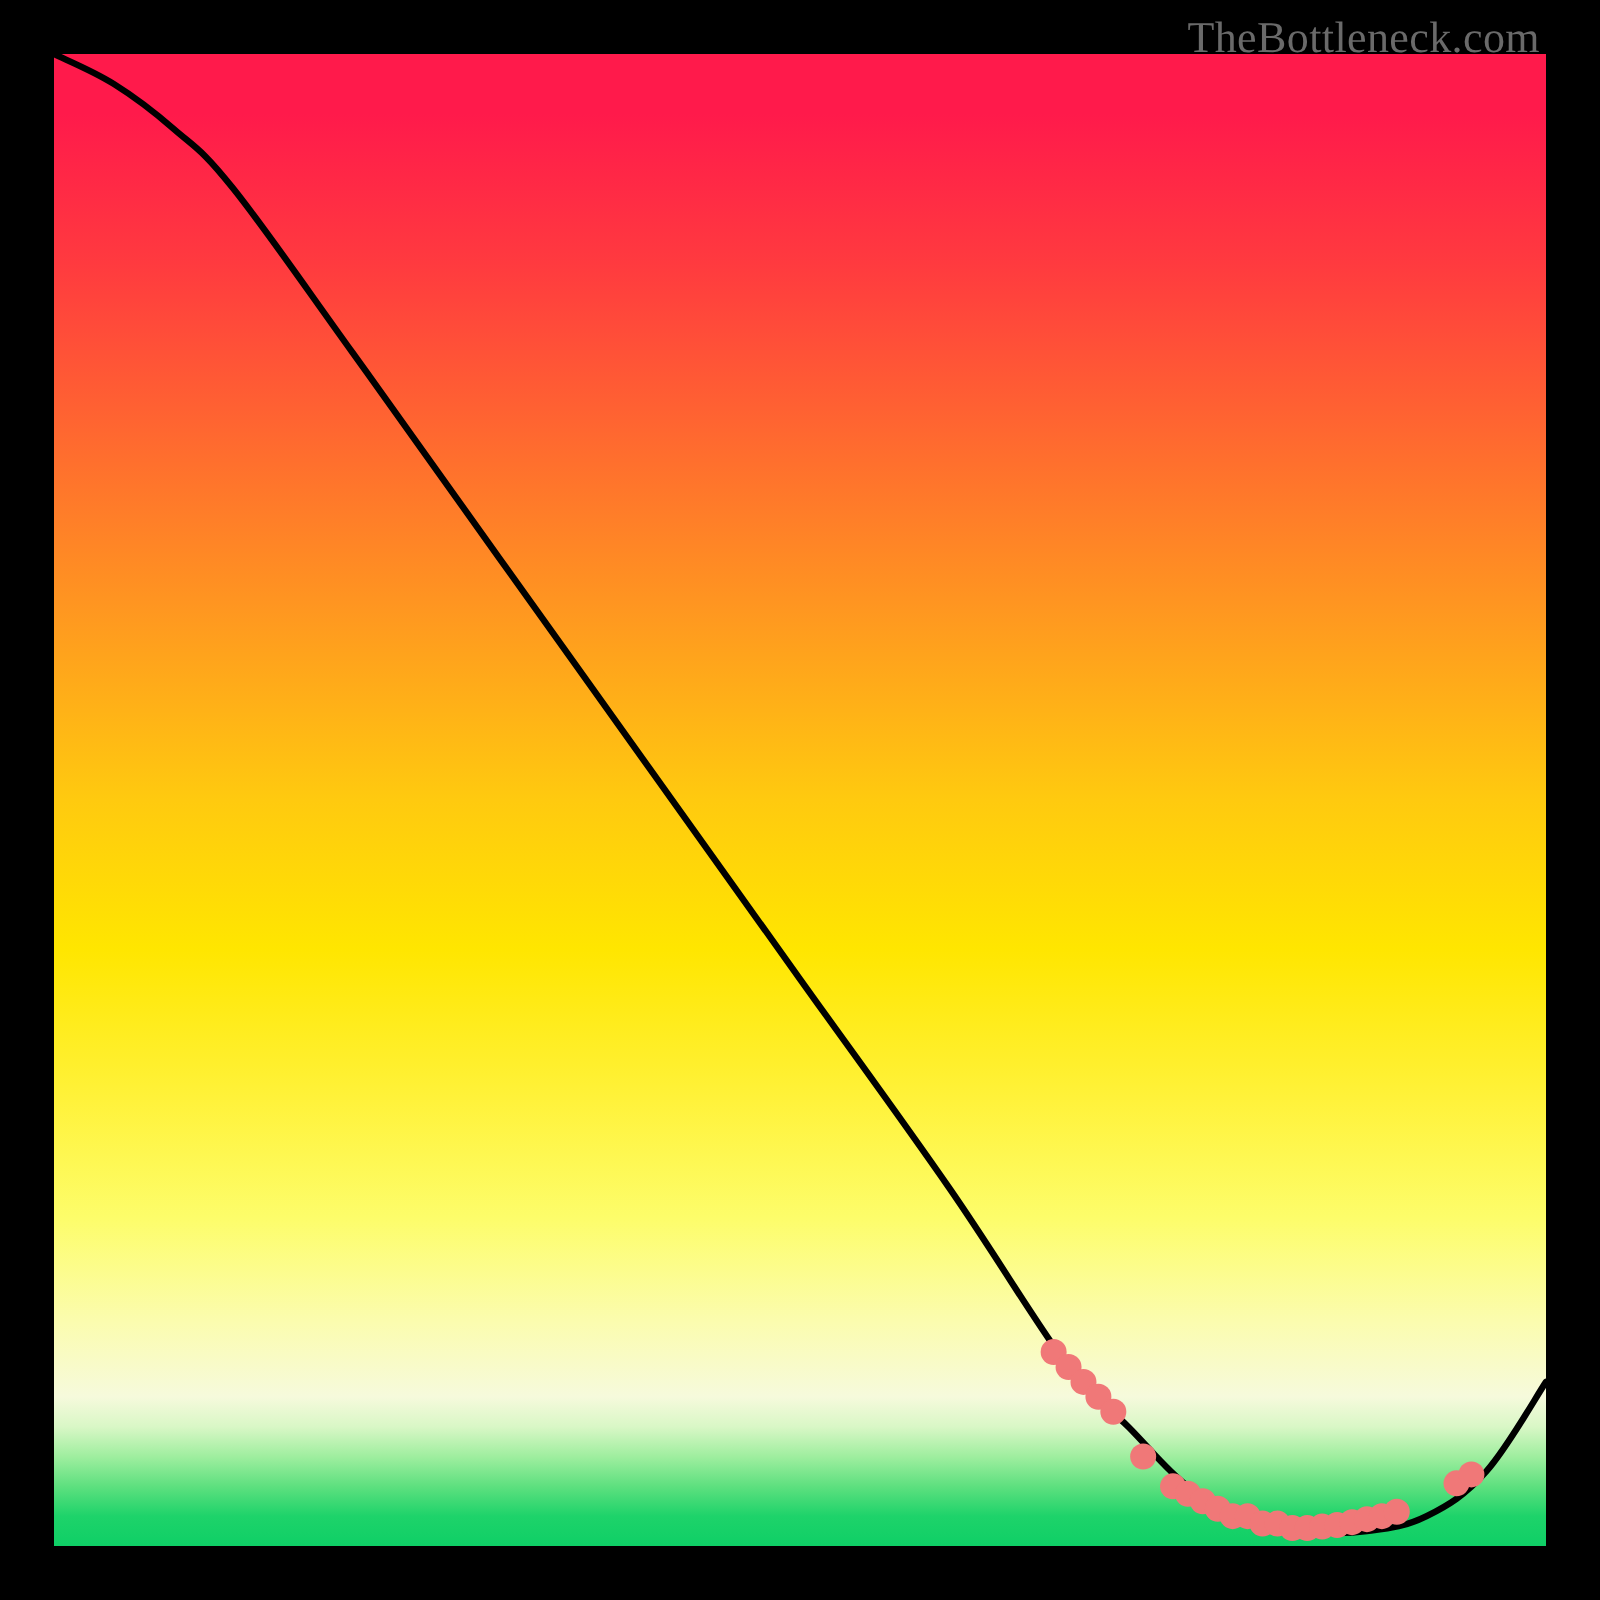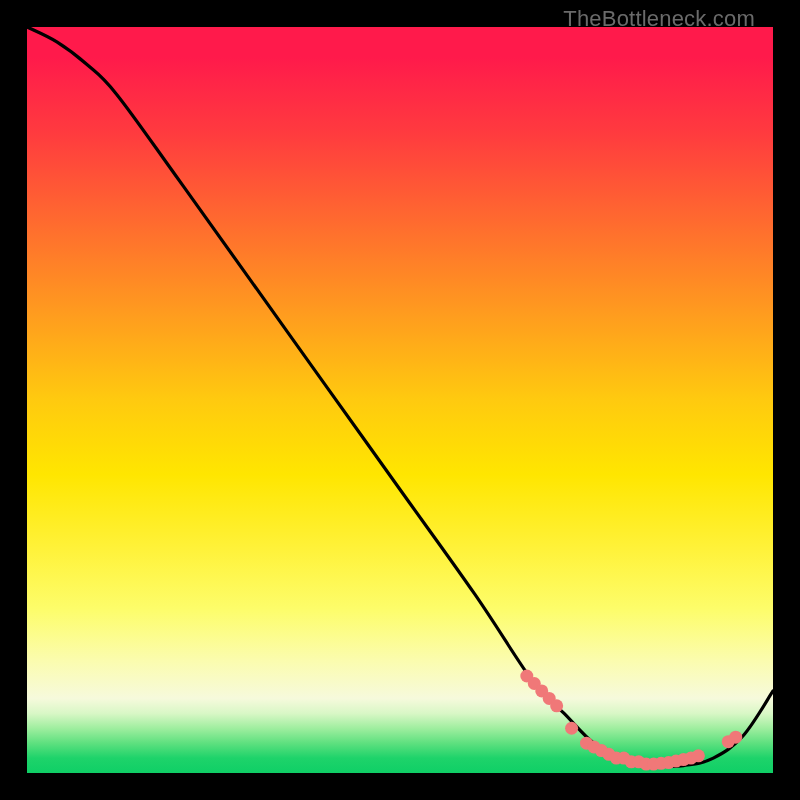--- a/index.html
+++ b/index.html
@@ -40,26 +40,27 @@
         #d9f7c6 92%,
         #9fee9f 94%,
         #5ee07f 96%,
         #1ed36a 98%,
         #0fcf66 100%
       );
   }
   .watermark {
     position: absolute;
     top: 6px;
-    right: 45px;
+    right: 30px;
     color: #6a6a6a;
     font-size: 22px;
     font-weight: 500;
     letter-spacing: 0.2px;
     user-select: none;
+    font-family: Liberation Serif, serif;
   }
   svg.curve {
     position: absolute;
     left: 0;
     top: 0;
     width: 746px;
     height: 746px;
     overflow: visible;
   }
 </style>

